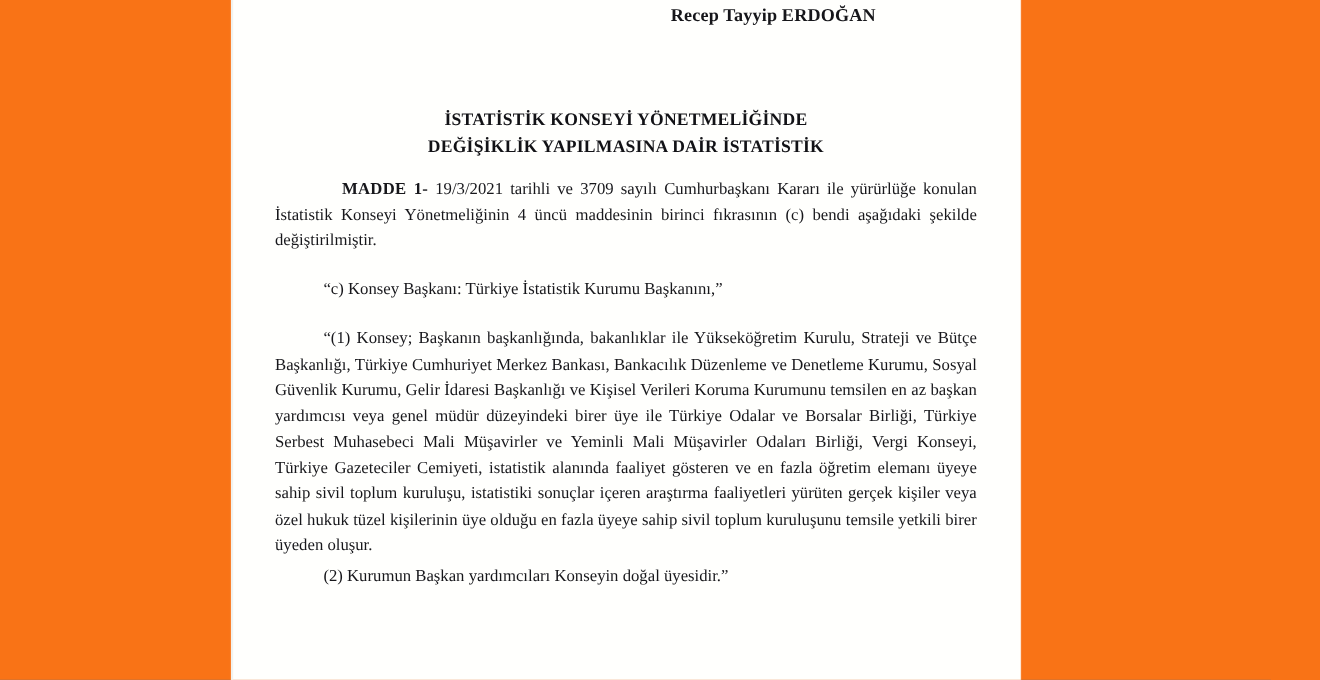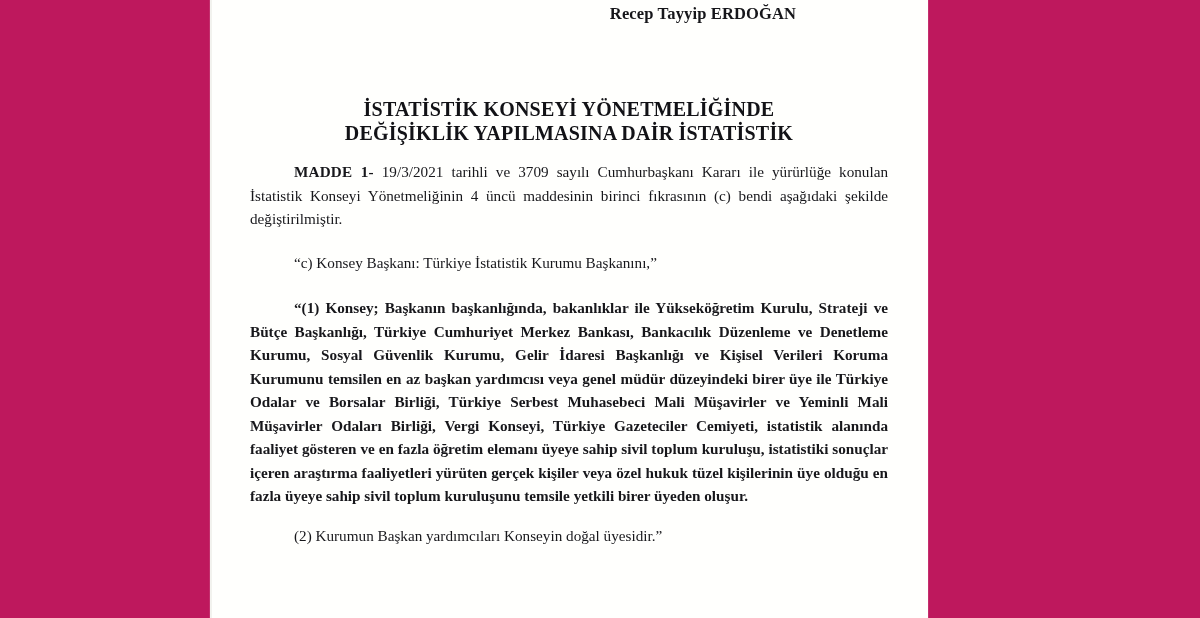--- a/index.html
+++ b/index.html
@@ -13,21 +13,21 @@
     overflow: hidden;
     background: #53575a;
     font-family: "Liberation Serif", "DejaVu Serif", serif;
     -webkit-font-smoothing: antialiased;
   }
 
   #viewer {
     position: relative;
     width: 1200px;
     height: 618px;
-    background: #be185d;
+    background: #f97316;
   }
 
   
   #page {
     position: absolute;
     left: 210px;
     top: 0;
     width: 718px;
     height: 618px;
     background: #fffffd;
@@ -78,21 +78,21 @@
   }
 
   
   .doc-title {
     position: absolute;
     left: 0;
     top: 98px;
     width: 638px;
     text-align: center;
     font-weight: bold;
-    font-size: 20px;
+    font-size: 16px;
     color: #121216;
     line-height: 23.5px;
     letter-spacing: 0.2px;
   }
   .doc-title .tline { display: block; white-space: nowrap; }
 
   
   .body-text {
     position: absolute;
     left: 0;
@@ -104,26 +104,27 @@
     font-size: 15.2px;
     line-height: 23.5px;
     color: #17171b;
     text-align: justify;
     text-justify: inter-word;
     text-indent: 44px;
     hyphens: none;
   }
   .para + .para { margin-top: 0; }
   .para.gap-md  { margin-top: 20px; font-family: Liberation Serif, serif; }
-  .para.gap-lg  { margin-top: 22px; font-weight: bold; }
-  .para.tight   { margin-top: 16px; }
+  .para.gap-lg  { margin-top: 22px; }
+  .para.tight   { margin-top: 4px; }
 
   .run-in {
     font-weight: bold;
     letter-spacing: 0.2px;
+    margin-left: 17px;
   }
 </style>
 </head>
 <body>
 
 <div id="viewer">
   <div id="page">
     <div class="page-inner">
 
       <div class="signature-block">

